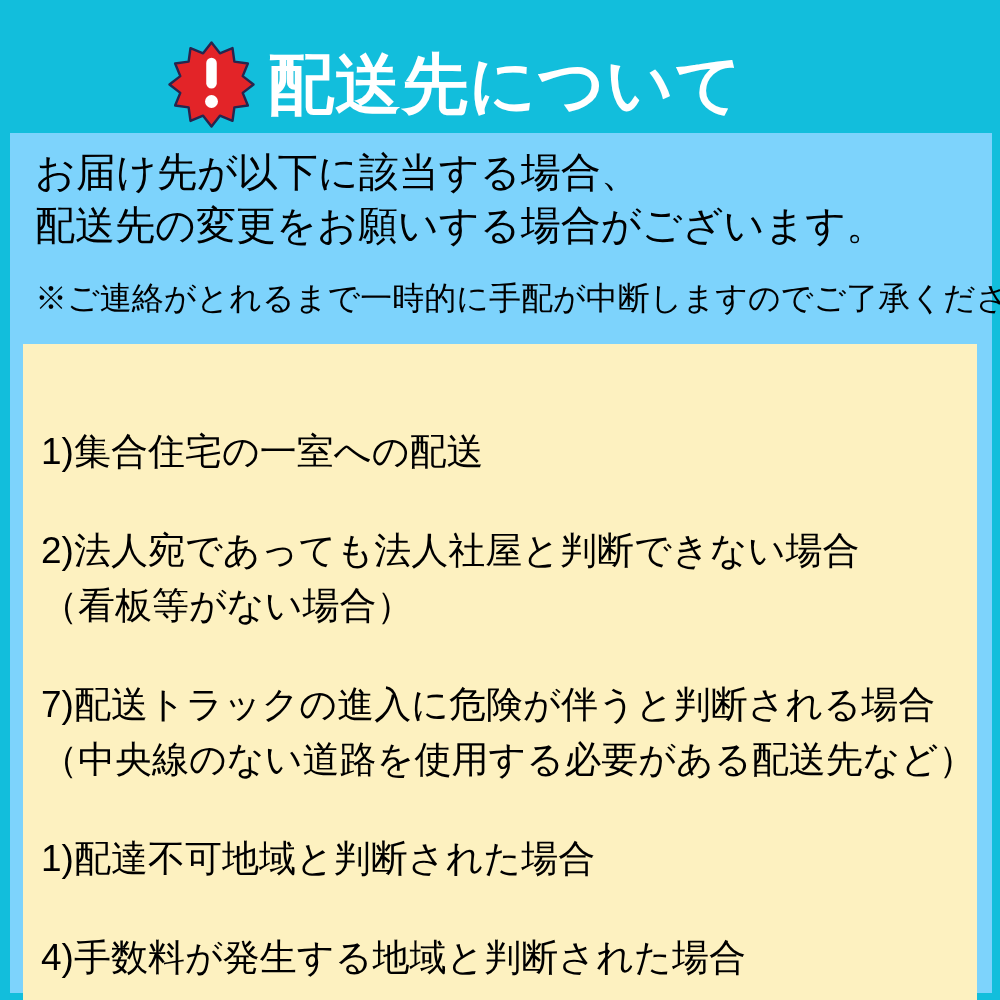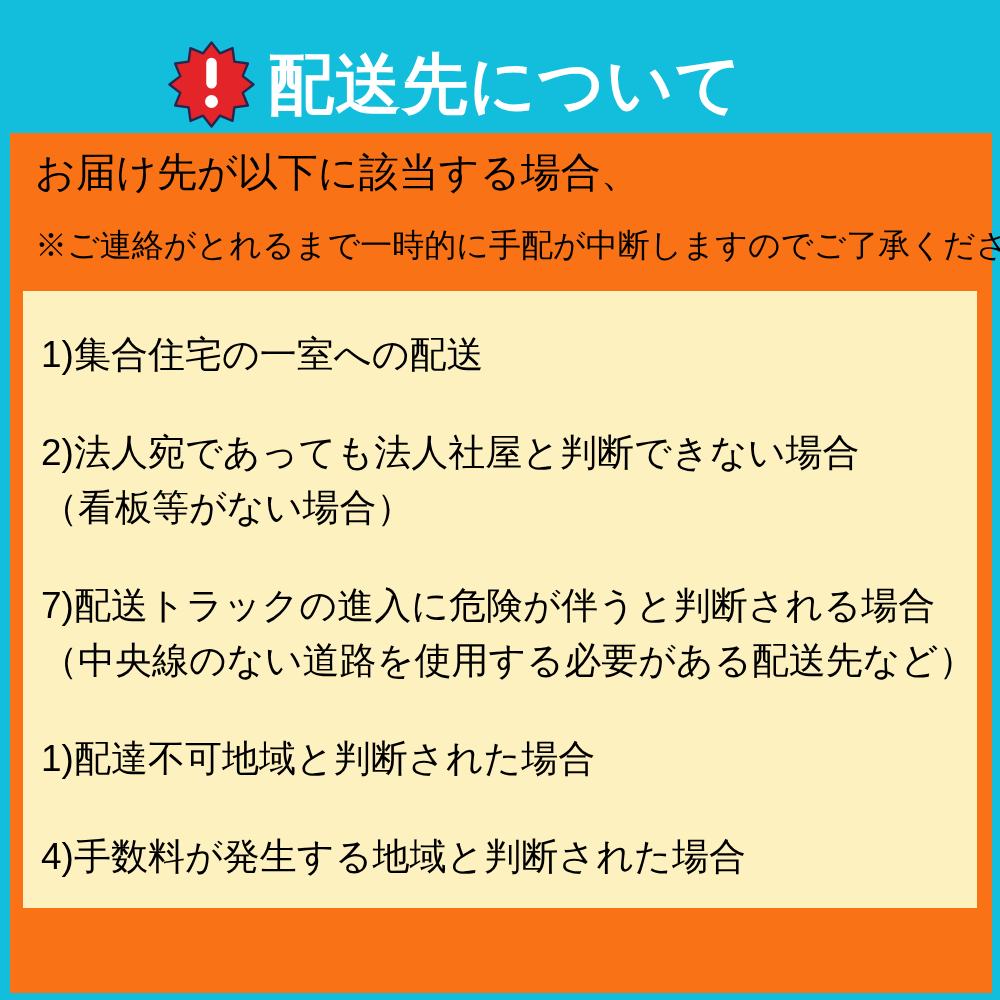--- a/index.html
+++ b/index.html
@@ -36,21 +36,21 @@
     letter-spacing: 1px;
     white-space: nowrap;
     line-height: 1;
   }
   .panel {
     position: absolute;
     top: 133px;
     left: 10px;
     right: 8px;
     bottom: 7px;
-    background: #f97316;
+    background: #7dd3fc;
     box-sizing: border-box;
     padding: 13px 20px 0 25px;
   }
   .intro-line {
     font-size: 40px;
     line-height: 53px;
     white-space: nowrap;
   }
   .note {
     font-size: 32px;
@@ -61,20 +61,21 @@
   .conditions-box {
     margin-top: 26px;
     margin-left: -12px;
     margin-right: -5px;
     background: #FDF1C0;
     padding: 36px 18px 24px 18px;
     box-sizing: border-box;
   }
   .condition-item {
     margin-bottom: 43px;
+    margin-top: 44px;
   }
   .condition-item:last-child {
     margin-bottom: 0;
   }
   .condition-line {
     font-size: 37px;
     line-height: 55px;
     white-space: nowrap;
   }
 </style>
@@ -85,20 +86,21 @@
   <svg class="badge" viewBox="-60 -60 120 120" aria-hidden="true">
     <polygon points="52,0 38.6,10.4 45,26 28.3,28.3 26,45 10.4,38.6 0,52 -10.4,38.6 -26,45 -28.3,28.3 -45,26 -38.6,10.4 -52,0 -38.6,-10.4 -45,-26 -28.3,-28.3 -26,-45 -10.4,-38.6 0,-52 10.4,-38.6 26,-45 28.3,-28.3 45,-26 38.6,-10.4" fill="#E32428" stroke="#26264F" stroke-width="3" stroke-linejoin="round"></polygon>
     <rect x="-6.5" y="-33" width="13" height="38" rx="6.5" fill="#ffffff"></rect>
     <circle cx="0" cy="21" r="8" fill="#ffffff"></circle>
   </svg>
   <div class="title">配送先について</div>
 </div>
 
 <div class="panel">
   <div class="intro-line">お届け先が以下に該当する場合、</div>
+  <div class="intro-line">配送先の変更をお願いする場合がございます。</div>
   <div class="note">※ご連絡がとれるまで一時的に手配が中断しますのでご了承ください</div>
 
   <div class="conditions-box">
     <div class="condition-item">
       <div class="condition-line">1)集合住宅の一室への配送</div>
     </div>
     <div class="condition-item">
       <div class="condition-line">2)法人宛であっても法人社屋と判断できない場合</div>
       <div class="condition-line">（看板等がない場合）</div>
     </div>

